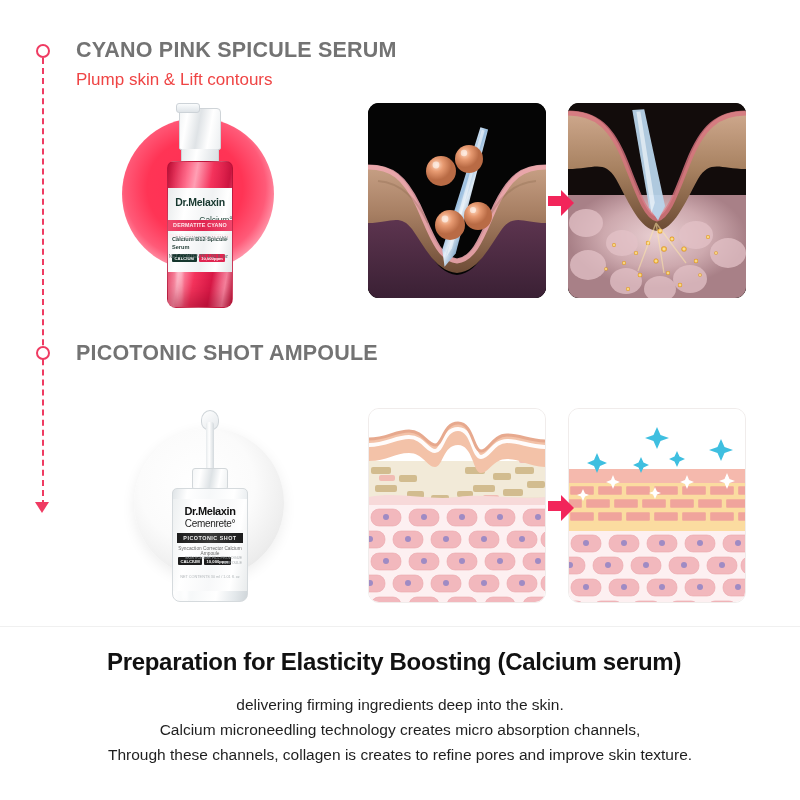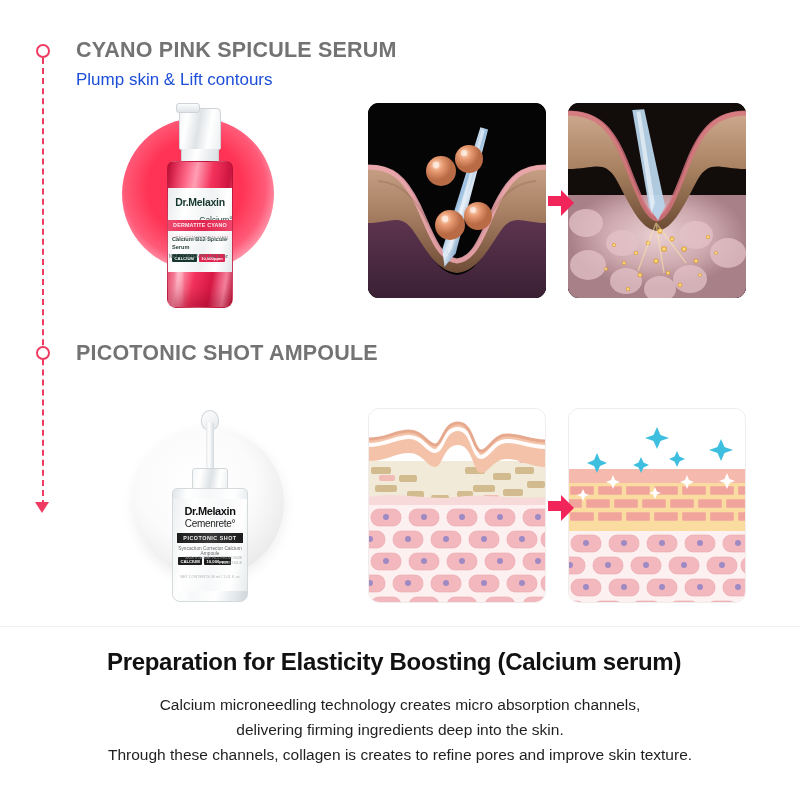--- a/index.html
+++ b/index.html
@@ -33,21 +33,21 @@
   }
 
   
   .sec-title {
     position: absolute; left: 76px;
     font-size: 21.5px; font-weight: 700; letter-spacing: .2px;
     color: #737373; white-space: nowrap;
   }
   .sec-sub {
     position: absolute; left: 76px;
-    font-size: 17px; font-weight: 500; color: #1d4ed8; white-space: nowrap;
+    font-size: 17px; font-weight: 500; color: #ef4444; white-space: nowrap;
   }
   #t1 { top: 38px; } #s1 { top: 70px; }
   #t2 { top: 341px; } #s2 { top: 372px; }
 
   
   .stage { position: absolute; }
   #stage1 { left: 100px; top: 100px; width: 200px; height: 215px; }
   #stage2 { left: 110px; top: 400px; width: 200px; height: 215px; }
 
   .glow {
@@ -592,18 +592,18 @@
   </div>
 
   <div class="arrow" id="a2">
       <i></i>
       <b></b>
     </div>
 
   <div class="divider"></div>
   <div class="foot-title">Preparation for Elasticity Boosting (Calcium serum)</div>
   <div class="foot-body">
+    <div>delivering firming ingredients deep into the skin.</div>
     <div>Calcium microneedling technology creates micro absorption channels,</div>
-    <div>delivering firming ingredients deep into the skin.</div>
     <div>Through these channels, collagen is creates to refine pores and improve skin texture.</div>
   </div>
 
 </div>
 
 </body></html>

